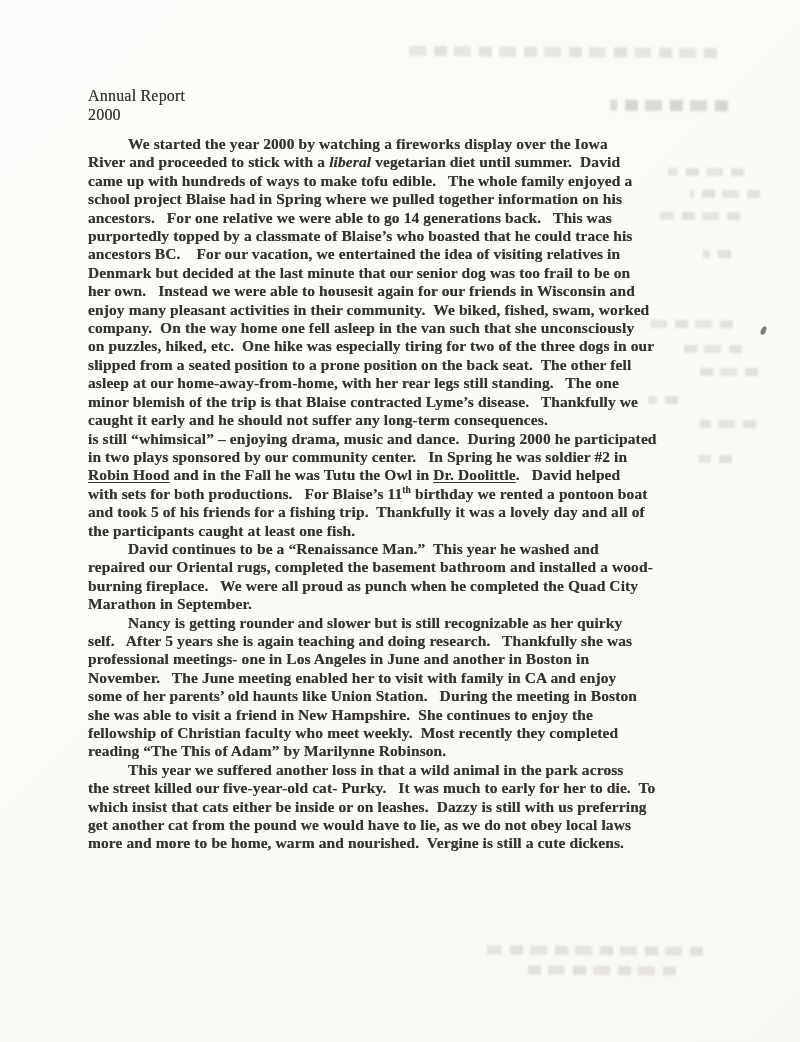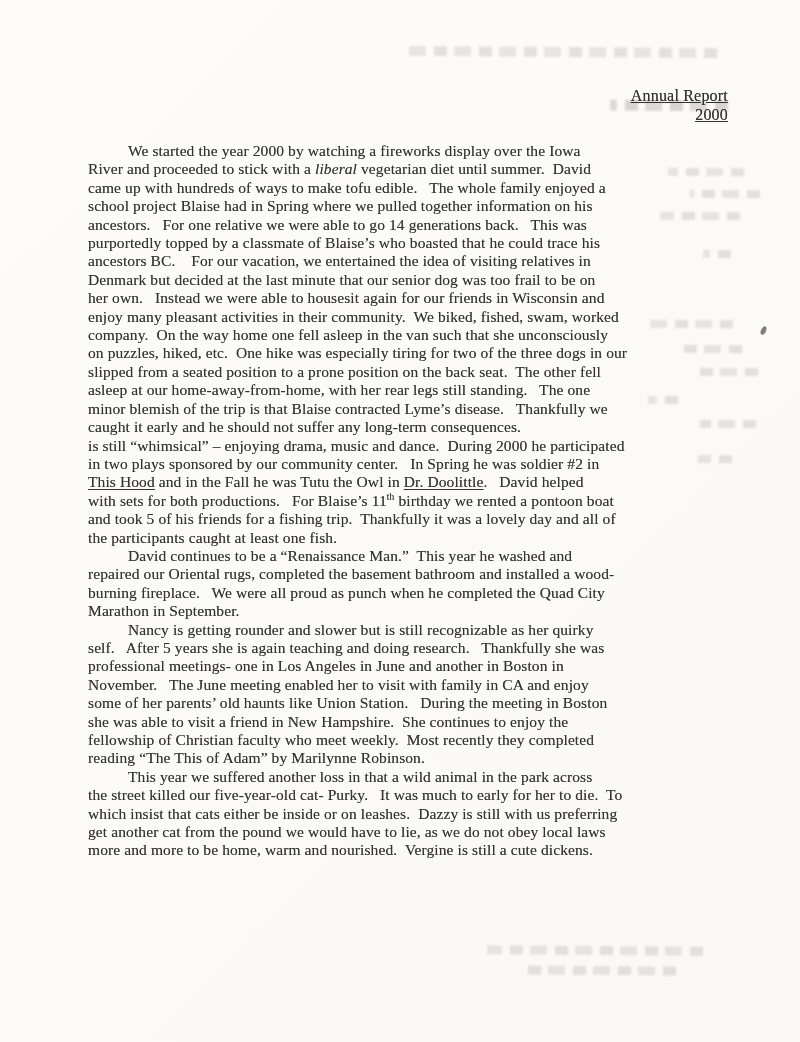--- a/index.html
+++ b/index.html
@@ -16,35 +16,35 @@
     font-family: "Liberation Serif", "DejaVu Serif", serif;
     color: #35332f;
   }
   .content {
     position: absolute;
     left: 88px;
     top: 86px;
     width: 640px;
   }
   .title-block {
-    text-align: right;
+    text-align: left;
     font-size: 16px;
     line-height: 19px;
     letter-spacing: 0.2px;
     color: #34322e;
     text-shadow: 0 0 0.5px rgba(52,50,46,0.65);
-    text-decoration: underline;
   }
   .doc-body {
-    margin-top: 18px;
+    margin-top: 11px;
     font-size: 15.5px;
     line-height: 18.42px;
     letter-spacing: 0.1px;
     color: #35332f;
     text-shadow: 0 0 0.5px rgba(52,50,46,0.55);
+    font-weight: bold;
   }
   .line {
     white-space: pre;
     height: 18.42px;
   }
   .line.first {
     padding-left: 40px;
   }
   .it { font-style: italic; }
   .ul { text-decoration: underline; text-underline-offset: 2px; }
@@ -119,21 +119,21 @@
           <div class="line">company.  On the way home one fell asleep in the van such that she unconsciously</div>
           <div class="line">on puzzles, hiked, etc.  One hike was especially tiring for two of the three dogs in our</div>
           <div class="line">slipped from a seated position to a prone position on the back seat.  The other fell</div>
           <div class="line">asleep at our home-away-from-home, with her rear legs still standing.   The one</div>
           <div class="line">minor blemish of the trip is that Blaise contracted Lyme’s disease.   Thankfully we</div>
           <div class="line">caught it early and he should not suffer any long-term consequences.</div>
         </div>
         <div class="para">
           <div class="line">is still “whimsical” – enjoying drama, music and dance.  During 2000 he participated</div>
           <div class="line">in two plays sponsored by our community center.   In Spring he was soldier #2 in</div>
-          <div class="line"><span class="ul">This Hood</span><span> and in the Fall he was Tutu the Owl in </span><span class="ul">Dr. Doolittle</span><span>.   David helped</span></div>
+          <div class="line"><span class="ul">Robin Hood</span><span> and in the Fall he was Tutu the Owl in </span><span class="ul">Dr. Doolittle</span><span>.   David helped</span></div>
           <div class="line"><span>with sets for both productions.   For Blaise’s 11</span><sup>th</sup><span> birthday we rented a pontoon boat</span></div>
           <div class="line">and took 5 of his friends for a fishing trip.  Thankfully it was a lovely day and all of</div>
           <div class="line">the participants caught at least one fish.</div>
         </div>
         <div class="para">
           <div class="line first">David continues to be a “Renaissance Man.”  This year he washed and</div>
           <div class="line">repaired our Oriental rugs, completed the basement bathroom and installed a wood-</div>
           <div class="line">burning fireplace.   We were all proud as punch when he completed the Quad City</div>
           <div class="line">Marathon in September.</div>
         </div>

